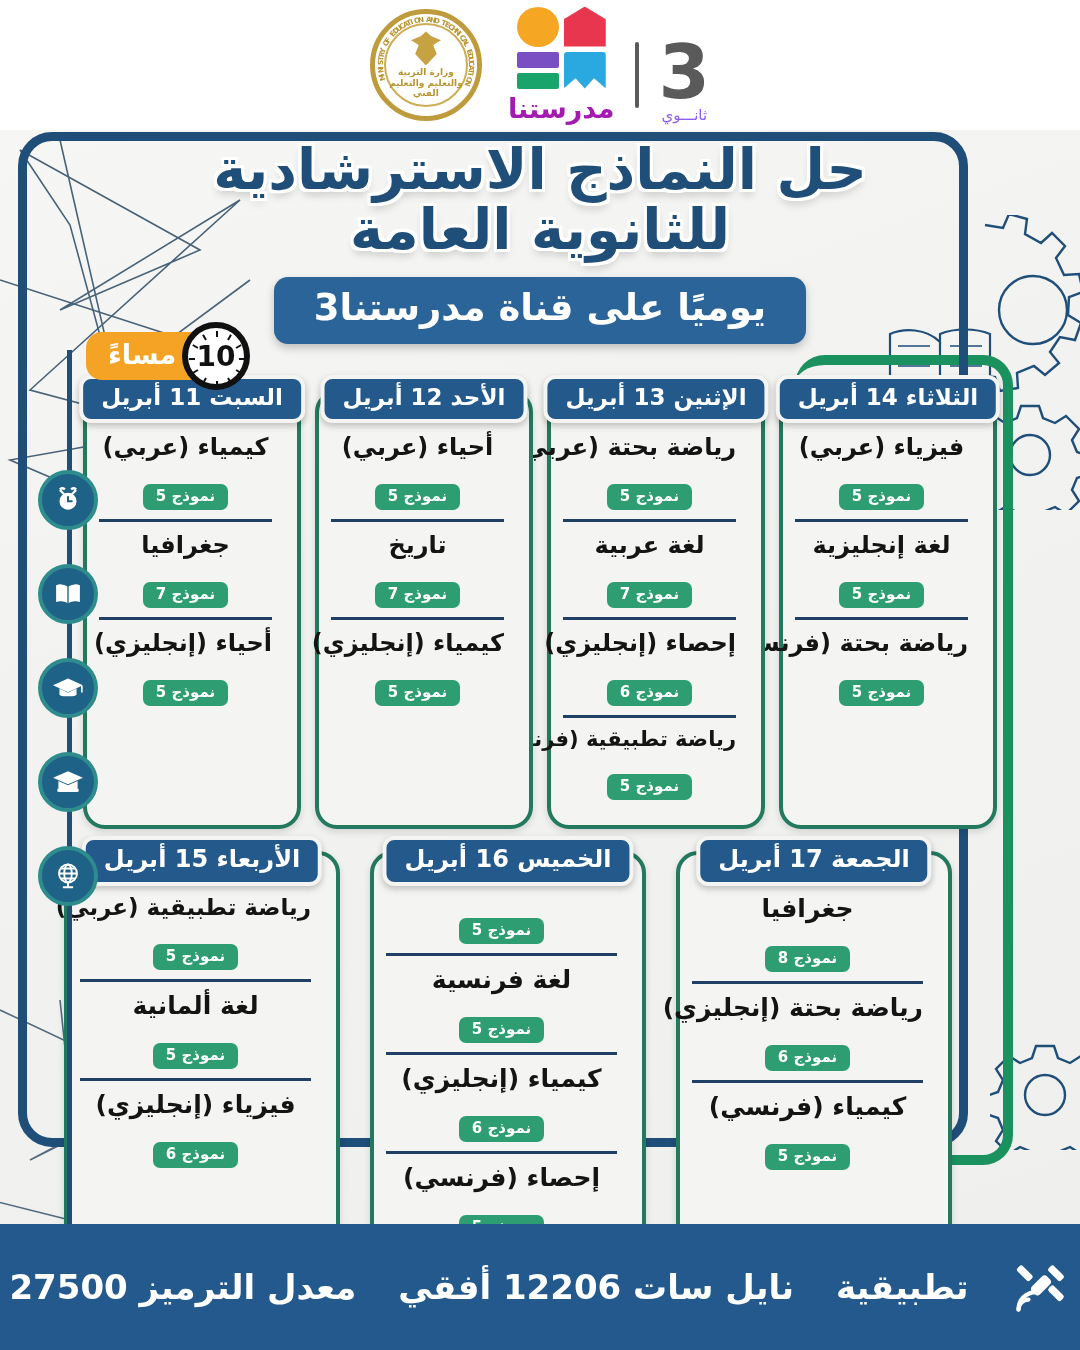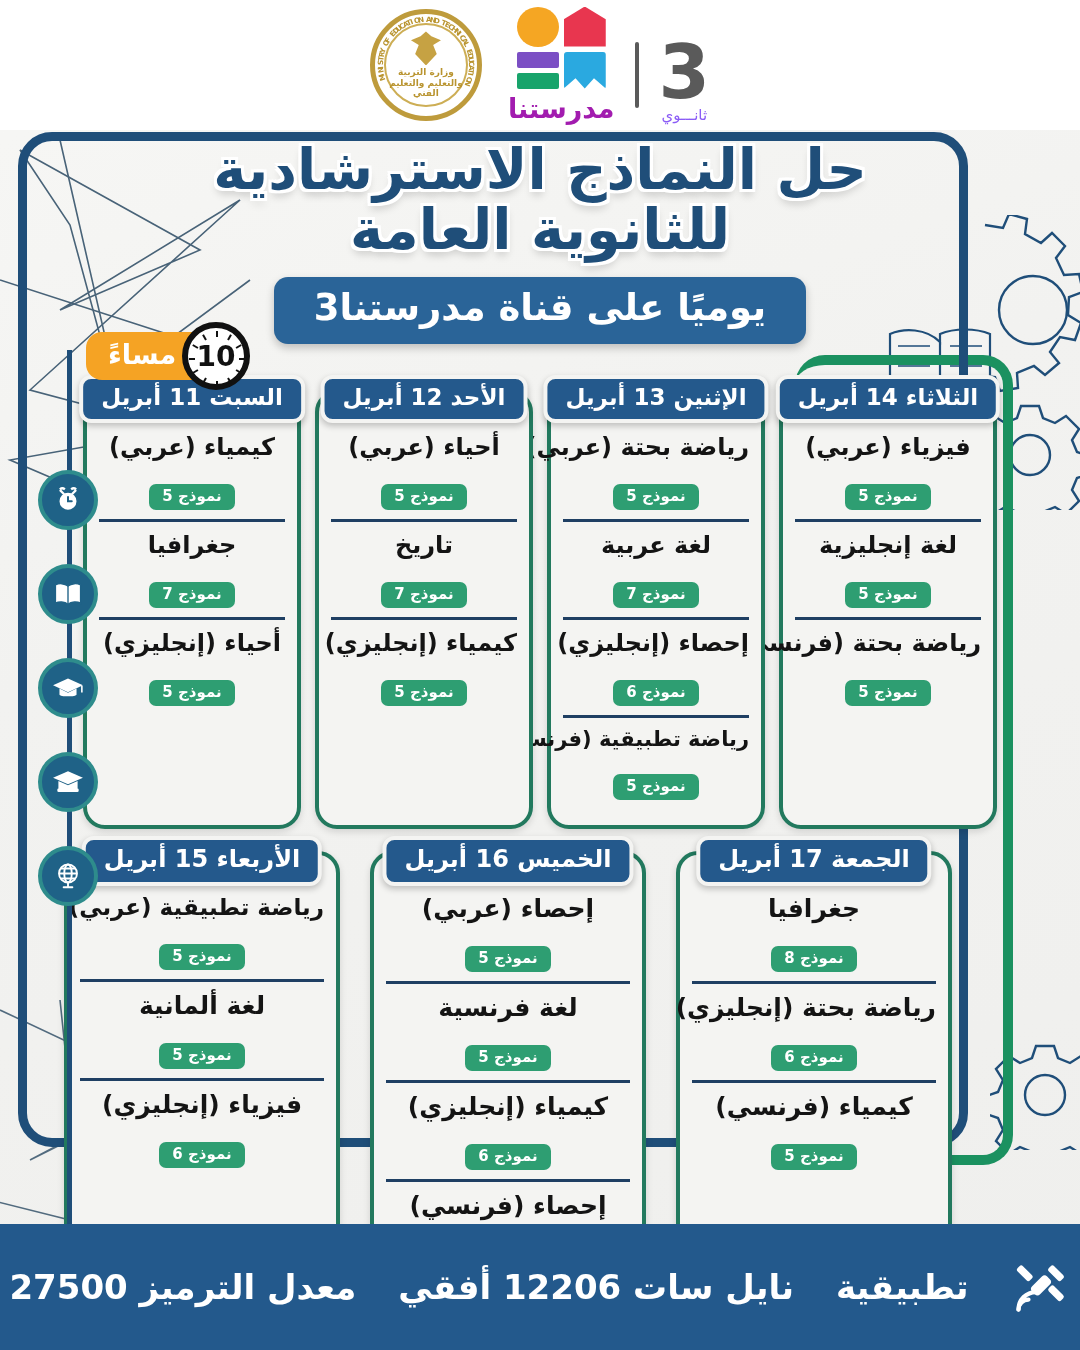--- a/index.html
+++ b/index.html
@@ -116,21 +116,21 @@
   
   .board { position:absolute; left:0; top: 390px; width: 1080px; z-index: 20; }
   .row { display:flex; justify-content:center; gap: 0px; }
   .row1 { padding: 0 46px; gap: 14px; }
   .row2 { margin-top: 22px; padding: 0 64px; gap: 30px; justify-content:flex-end; }
 
   .day-card {
     background:#f4f4f2;
     border: 4px solid #22795E;
     border-radius: 22px;
-    padding: 30px 12px 16px 12px;
+    padding: 30px 25px 16px 12px;
     position:relative;
     box-shadow: 0 3px 7px rgba(0,0,0,.13);
   }
   .row1 .day-card { width: 218px; }
   .row2 .day-card { width: 276px; }
   .day-head {
     position:absolute; top: -19px; left: 50%; transform: translateX(-50%);
     background:#24598C; color:#fff; white-space: nowrap;
     font-size: 23px; font-weight: 800;
     padding: 5px 18px 9px 18px; border-radius: 12px;
@@ -457,21 +457,20 @@
             <div class="subj-name">كيمياء (فرنسي)</div>
             <div class="model-badge">نموذج 5</div>
           </div>
         </div>
       </div>
 
       <div class="day-card">
         <div class="day-head">الخميس 16 أبريل</div>
         <div class="subjects">
           <div class="subject">
-            <div class="subj-name">إحصاء (عربي)</div>
             <div class="model-badge">نموذج 5</div>
           </div>
           <div class="subject">
             <div class="subj-name">لغة فرنسية</div>
             <div class="model-badge">نموذج 5</div>
           </div>
           <div class="subject">
             <div class="subj-name">كيمياء (إنجليزي)</div>
             <div class="model-badge">نموذج 6</div>
           </div>

